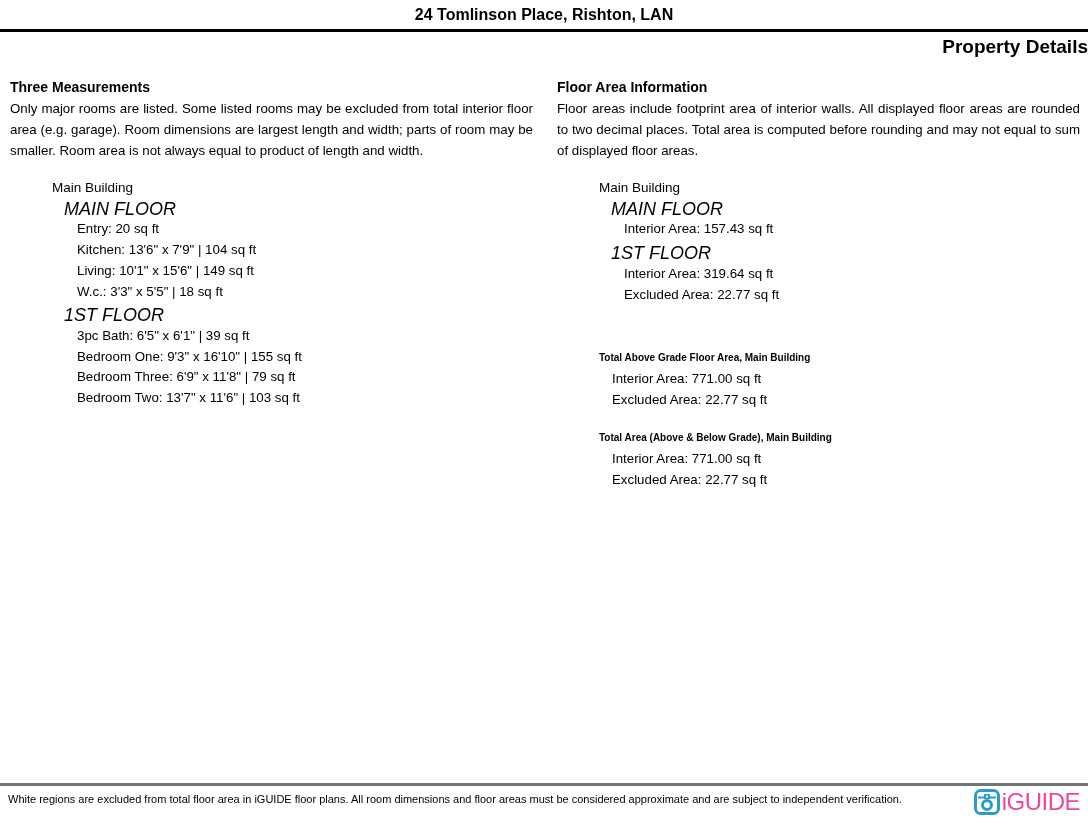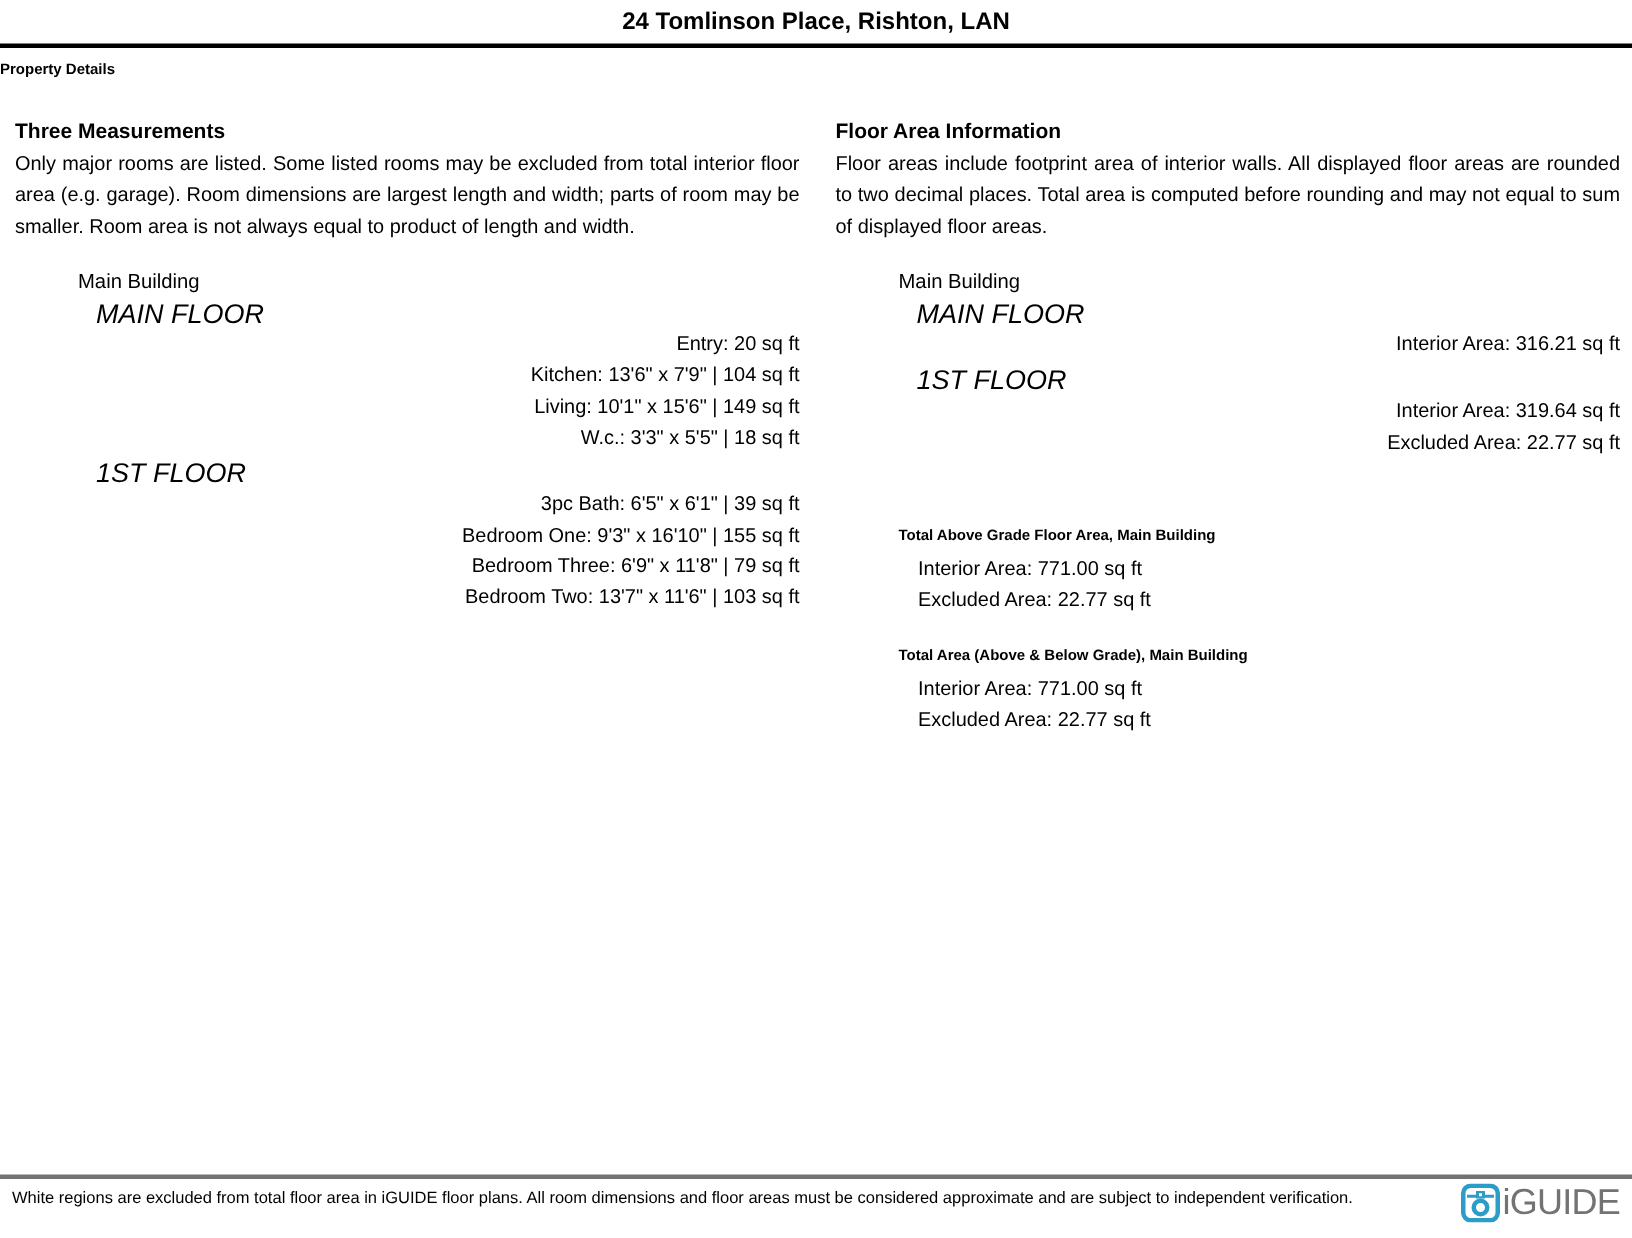--- a/index.html
+++ b/index.html
@@ -21,24 +21,24 @@
     font-weight: 700;
     text-align: center;
   }
   .title-rule {
     border-top: 3px solid #000;
     width: 100%;
     height: 0;
   }
   .report-subtitle {
     margin-top: 5px;
-    font-size: 10px;
+    font-size: 19px;
     line-height: 20px;
     font-weight: 700;
-    text-align: left;
+    text-align: right;
   }
 
   
   .columns { display: flex; margin-top: 20px; }
   .col { line-height: 20.7px; }
   .col-left  { width: 547px; padding: 0 14px 0 10px; }
   .col-right { flex: 1;      padding: 0 8px 0 10px; }
 
   .section-heading {
     font-size: 14px;
@@ -56,21 +56,21 @@
     font-weight: 400;
     line-height: 20.7px;
   }
   .floor-block { margin-left: 12px; }
   .floor-block.gap-1 { margin-top: 3px; }
   .floor-name {
     font-size: 18px;
     line-height: 20.7px;
     font-style: italic;
   }
-  .detail-lines { margin-left: 13px; text-align: right; }
+  .detail-lines { margin-left: 13px; }
   .detail-line { line-height: 20.7px; }
 
   .total-block { margin-left: 42px; }
   .total-block.gap-2 { margin-top: 43px; }
   .total-block.gap-1 { margin-top: 18px; }
   .total-heading {
     font-size: 10px;
     font-weight: 700;
     line-height: 20.7px;
   }
@@ -149,21 +149,21 @@
   <section class="col col-right">
     <h3 class="section-heading">Floor Area Information</h3>
     <p class="section-desc">Floor areas include footprint area of interior walls. All displayed floor areas are rounded to two decimal places. Total area is computed before rounding and may not equal to sum of displayed floor areas.</p>
 
     <div class="building">
       <div class="building-name">Main Building</div>
 
       <div class="floor-block">
         <div class="floor-name">MAIN FLOOR</div>
         <div class="detail-lines">
-          <div class="detail-line">Interior Area: 316.21 sq ft</div>
+          <div class="detail-line">Interior Area: 157.43 sq ft</div>
         </div>
       </div>
 
       <div class="floor-block gap-1">
         <div class="floor-name">1ST FLOOR</div>
         <div class="detail-lines">
           <div class="detail-line">Interior Area: 319.64 sq ft</div>
           <div class="detail-line">Excluded Area: 22.77 sq ft</div>
         </div>
       </div>
@@ -191,16 +191,16 @@
   <div class="footer-row">
     <span class="disclaimer">White regions are excluded from total floor area in iGUIDE floor plans. All room dimensions and floor areas must be considered approximate and are subject to independent verification.</span>
     <span class="logo">
       <svg width="26" height="26" viewBox="0 0 26 26">
         <rect x="1.5" y="1.5" width="23" height="23" rx="5" ry="5" fill="none" stroke="#2b9dc6" stroke-width="3"></rect>
         <line x1="4" y1="8.5" x2="22" y2="8.5" stroke="#2b9dc6" stroke-width="2"></line>
         <rect x="10" y="5" width="6" height="5" fill="#2b9dc6"></rect>
         <rect x="12" y="6.5" width="2" height="2" fill="#ffffff"></rect>
         <circle cx="13" cy="16" r="4.5" fill="none" stroke="#2b9dc6" stroke-width="3"></circle>
       </svg>
-      <span class="logo-text" style="color: #737373;">iGUIDE</span>
+      <span class="logo-text" style="color: #ec4899;">iGUIDE</span>
     </span>
   </div>
 </footer>
 
 </body></html>

